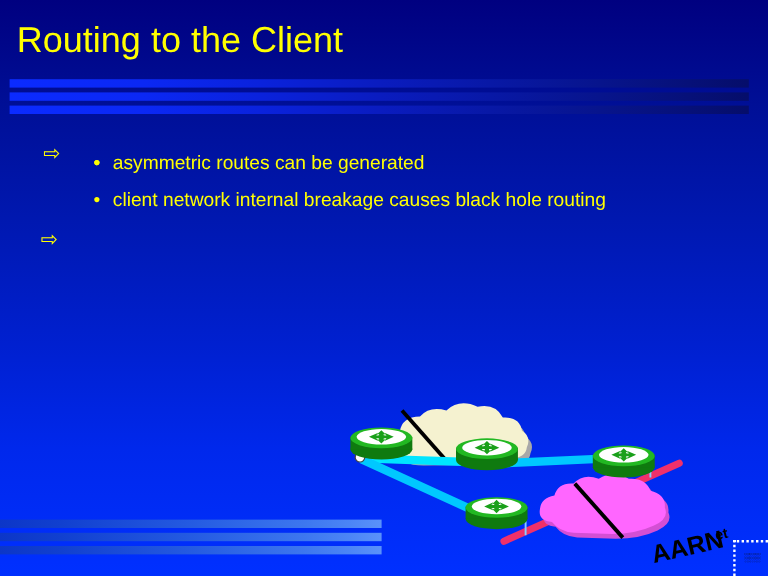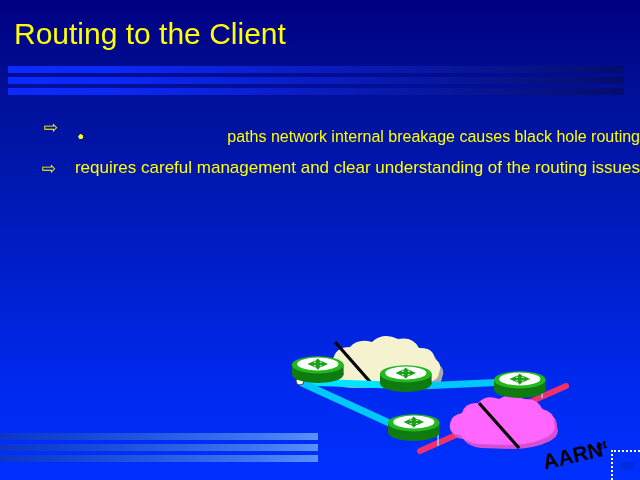--- a/index.html
+++ b/index.html
@@ -7,21 +7,20 @@
     padding: 0;
     background: #000000;
   }
   #slide {
     position: relative;
     width: 640px;
     height: 480px;
     overflow: hidden;
     background: linear-gradient(180deg, #000080 0%, #000f96 18%, #0018b0 38%, #0020d0 60%, #0028ec 78%, #0030ff 100%);
     font-family: "Liberation Sans", sans-serif;
-    text-align: right;
   }
 
   
   #title {
     position: absolute;
     left: 14px;
     top: 16px;
     font-size: 30px;
     line-height: 36px;
     color: #ffff00;
@@ -158,30 +157,30 @@
     <div class="lvl1">
       <span class="arrow">⇨</span>
     </div>
 
     <div class="lvl2-wrap">
       <div class="lvl2">
         <span class="dot">•</span>
       </div>
       <div class="lvl2">
         <span class="dot">•</span>
+        <span>asymmetric routes can be generated</span>
       </div>
       <div class="lvl2">
         <span class="dot">•</span>
-        <span>paths network internal breakage causes black hole routing</span>
+        <span>client network internal breakage causes black hole routing</span>
       </div>
     </div>
 
     <div class="lvl1" id="b-last">
       <span class="arrow">⇨</span>
-      <span>requires careful management and clear understanding of the routing issues</span>
     </div>
 
   </div>
 
   <div id="diagram">
     <svg width="360" height="160" viewBox="0 0 360 160" xmlns="http://www.w3.org/2000/svg">
       <defs>
         <g id="router-glyph">
 
           <ellipse cx="30" cy="26" rx="30" ry="10" fill="#0f7a0f"></ellipse>

